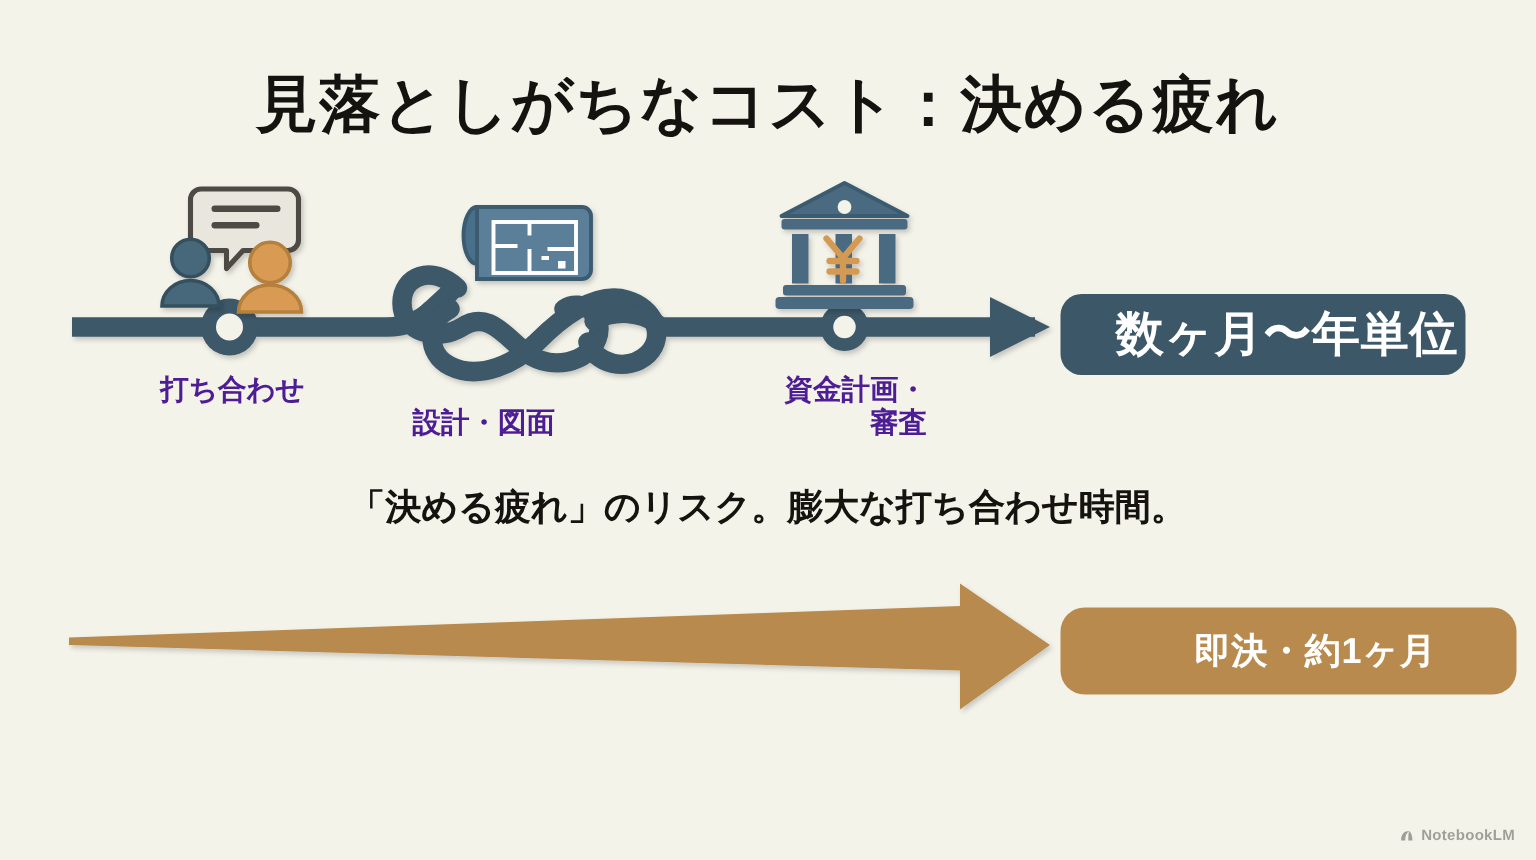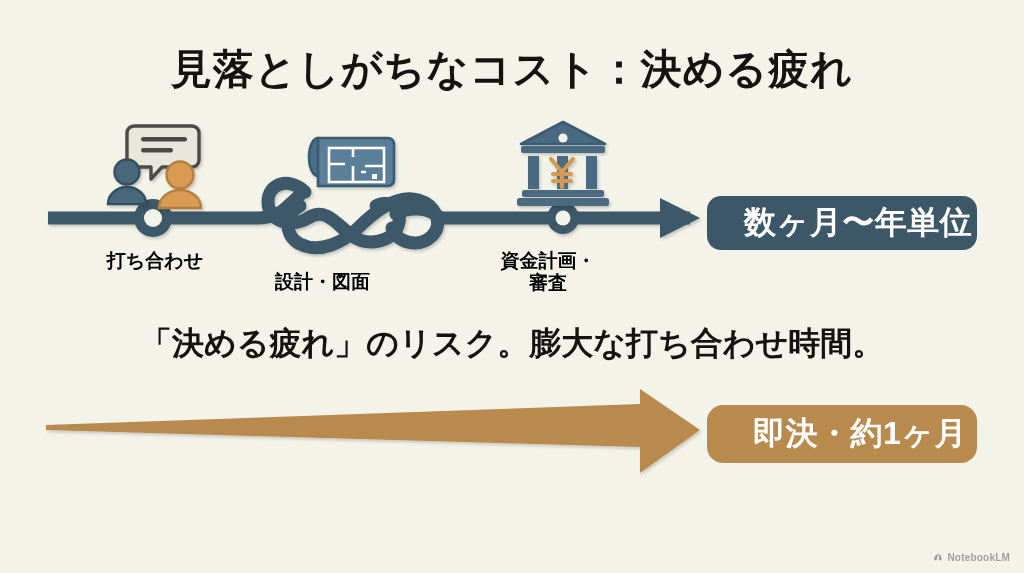--- a/index.html
+++ b/index.html
@@ -26,59 +26,59 @@
   
   .timeline-row{position:absolute;left:0;top:110px;width:1024px;height:190px;}
   .timeline-svg{position:absolute;left:0;top:0;}
 
   
   .node-label{
     position:absolute;
     text-align:center;
     font-size:19px;
     font-weight:700;
-    color:#000000;
+    color:#4c1d95;
     line-height:1.18;
     white-space:pre-line;
   }
   #label-0{left:60px;top:140px;width:190px;}
   #label-1{left:215px;top:162px;width:215px;font-family:Liberation Mono, monospace;}
-  #label-2{left:468px;top:140px;width:160px;}
+  #label-2{left:458px;top:140px;width:160px;text-align:right;}
 
   
   .badge{
     position:absolute;
     display:flex;align-items:center;justify-content:center;
     border-radius:14px;
     color:#ffffff;
     font-weight:700;
     white-space:nowrap;
     box-sizing:border-box;
   }
   #badge-top{
     left:707px;top:196px;width:270px;height:54px;
     background:#3c5868;
     font-size:32px;
     letter-spacing:0.5px;
     padding-left:32px;
   }
   #badge-bottom{
-    left:707px;top:405px;width:270px;height:58px;
+    left:707px;top:405px;width:304px;height:58px;
     background:#b98a4e;
     border-radius:16px;
-    font-size:32px;
+    font-size:24px;
     letter-spacing:0.5px;
     padding-left:36px;
   }
 
   
   .caption{
     position:absolute;left:0;right:0;
     text-align:center;
-    font-size:32px;
+    font-size:24px;
     font-weight:700;
     color:#15130f;
     white-space:nowrap;
   }
   #caption-top{top:322px;}
   #caption-bottom{top:496px;}
 
   
   .bottom-arrow-row{position:absolute;left:0;top:385px;width:1024px;height:100px;}
 

